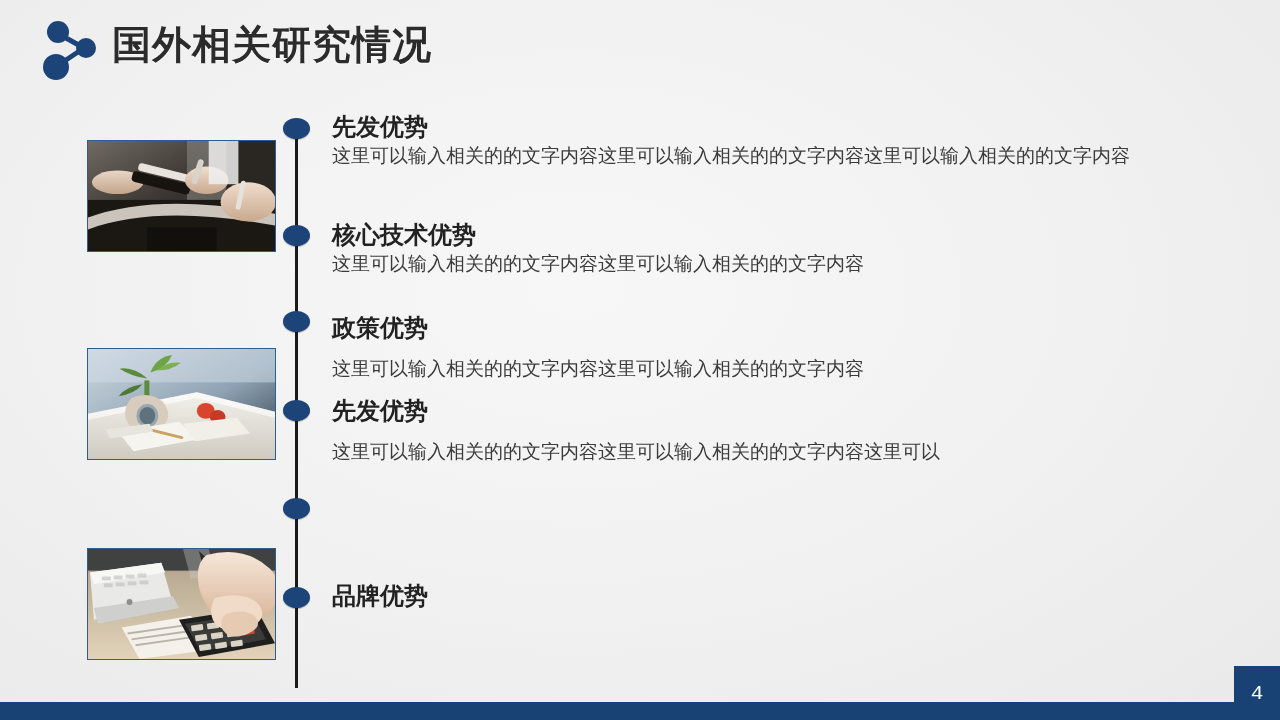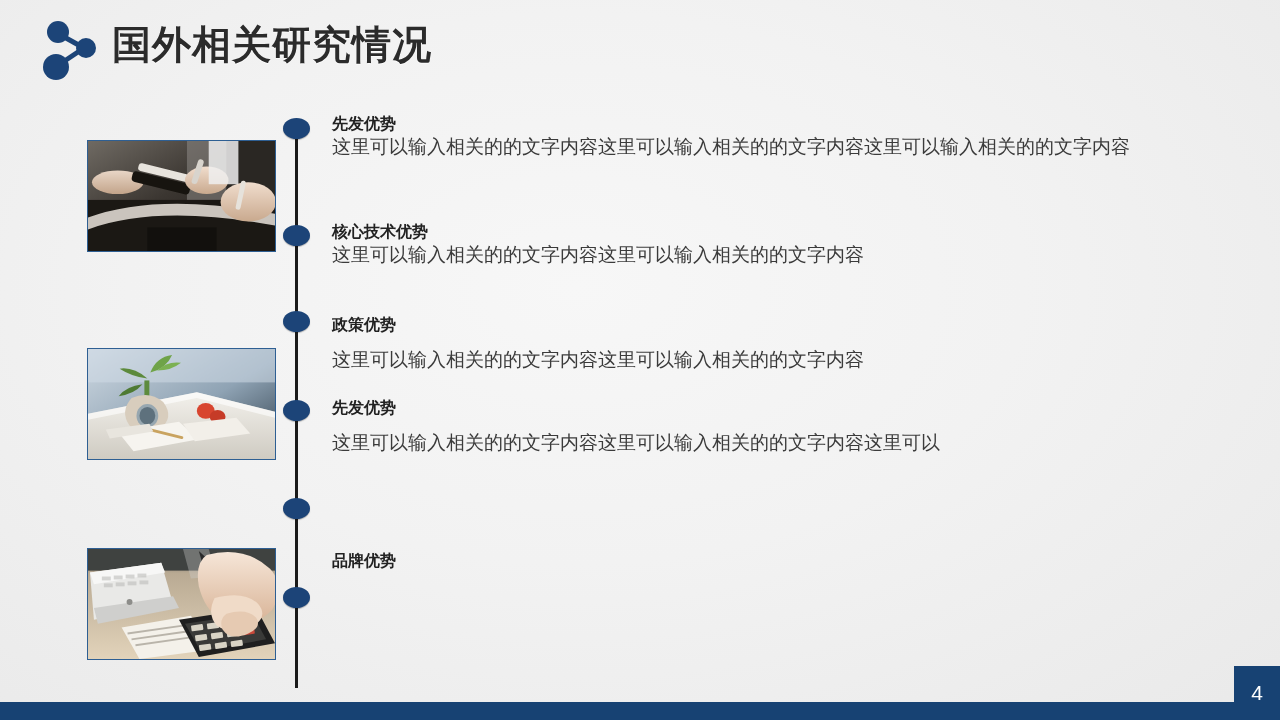--- a/index.html
+++ b/index.html
@@ -6,21 +6,21 @@
     margin: 0;
     padding: 0;
     background: #ffffff;
   }
   #slide {
     position: relative;
     width: 1280px;
     height: 720px;
     overflow: hidden;
     background: radial-gradient(ellipse at 45% 40%, #f7f7f7 0%, #f2f2f2 45%, #e9e9e9 100%);
-    font-family: Liberation Sans, sans-serif;
+    font-family: Liberation Mono, monospace;
   }
 
   
   #title-bar {
     position: absolute;
     left: 0;
     top: 0;
     width: 1280px;
     height: 96px;
   }
@@ -61,21 +61,21 @@
     background: #1c4478;
     box-shadow: 0 1px 1px rgba(0,0,0,0.25);
   }
 
   
   .item {
     position: absolute;
     left: 332px;
   }
   .item-heading {
-    font-size: 16px;
+    font-size: 24px;
     font-weight: bold;
     color: #222222;
     line-height: 1.25;
     white-space: nowrap;
   }
   .item-body {
     font-size: 19px;
     color: #3b3b3b;
     line-height: 1.42;
     width: 790px;
@@ -157,21 +157,21 @@
     <div class="item-heading">政策优势</div>
     <div class="item-body" style="margin-top:12px;">这里可以输入相关的的文字内容这里可以输入相关的的文字内容</div>
   </div>
 
   <div class="item" style="top:398px;">
     <div class="item-heading">先发优势</div>
     <div class="item-body" style="width:810px;margin-top:12px;">这里可以输入相关的的文字内容这里可以输入相关的的文字内容这里可以</div>
   </div>
 
 
-  <div class="item" style="top:551px;">
+  <div class="item" style="top:583px;">
     <div class="item-heading">品牌优势</div>
   </div>
 
   <div class="photo" style="top:140px;">
     <svg viewBox="0 0 189 112" preserveAspectRatio="none" xmlns="http://www.w3.org/2000/svg">
       <defs>
         <linearGradient id="bgA" x1="0" y1="0" x2="1" y2="1">
           <stop offset="0%" stop-color="#6f6a63"></stop>
           <stop offset="45%" stop-color="#3b3631"></stop>
           <stop offset="100%" stop-color="#15120f"></stop>

